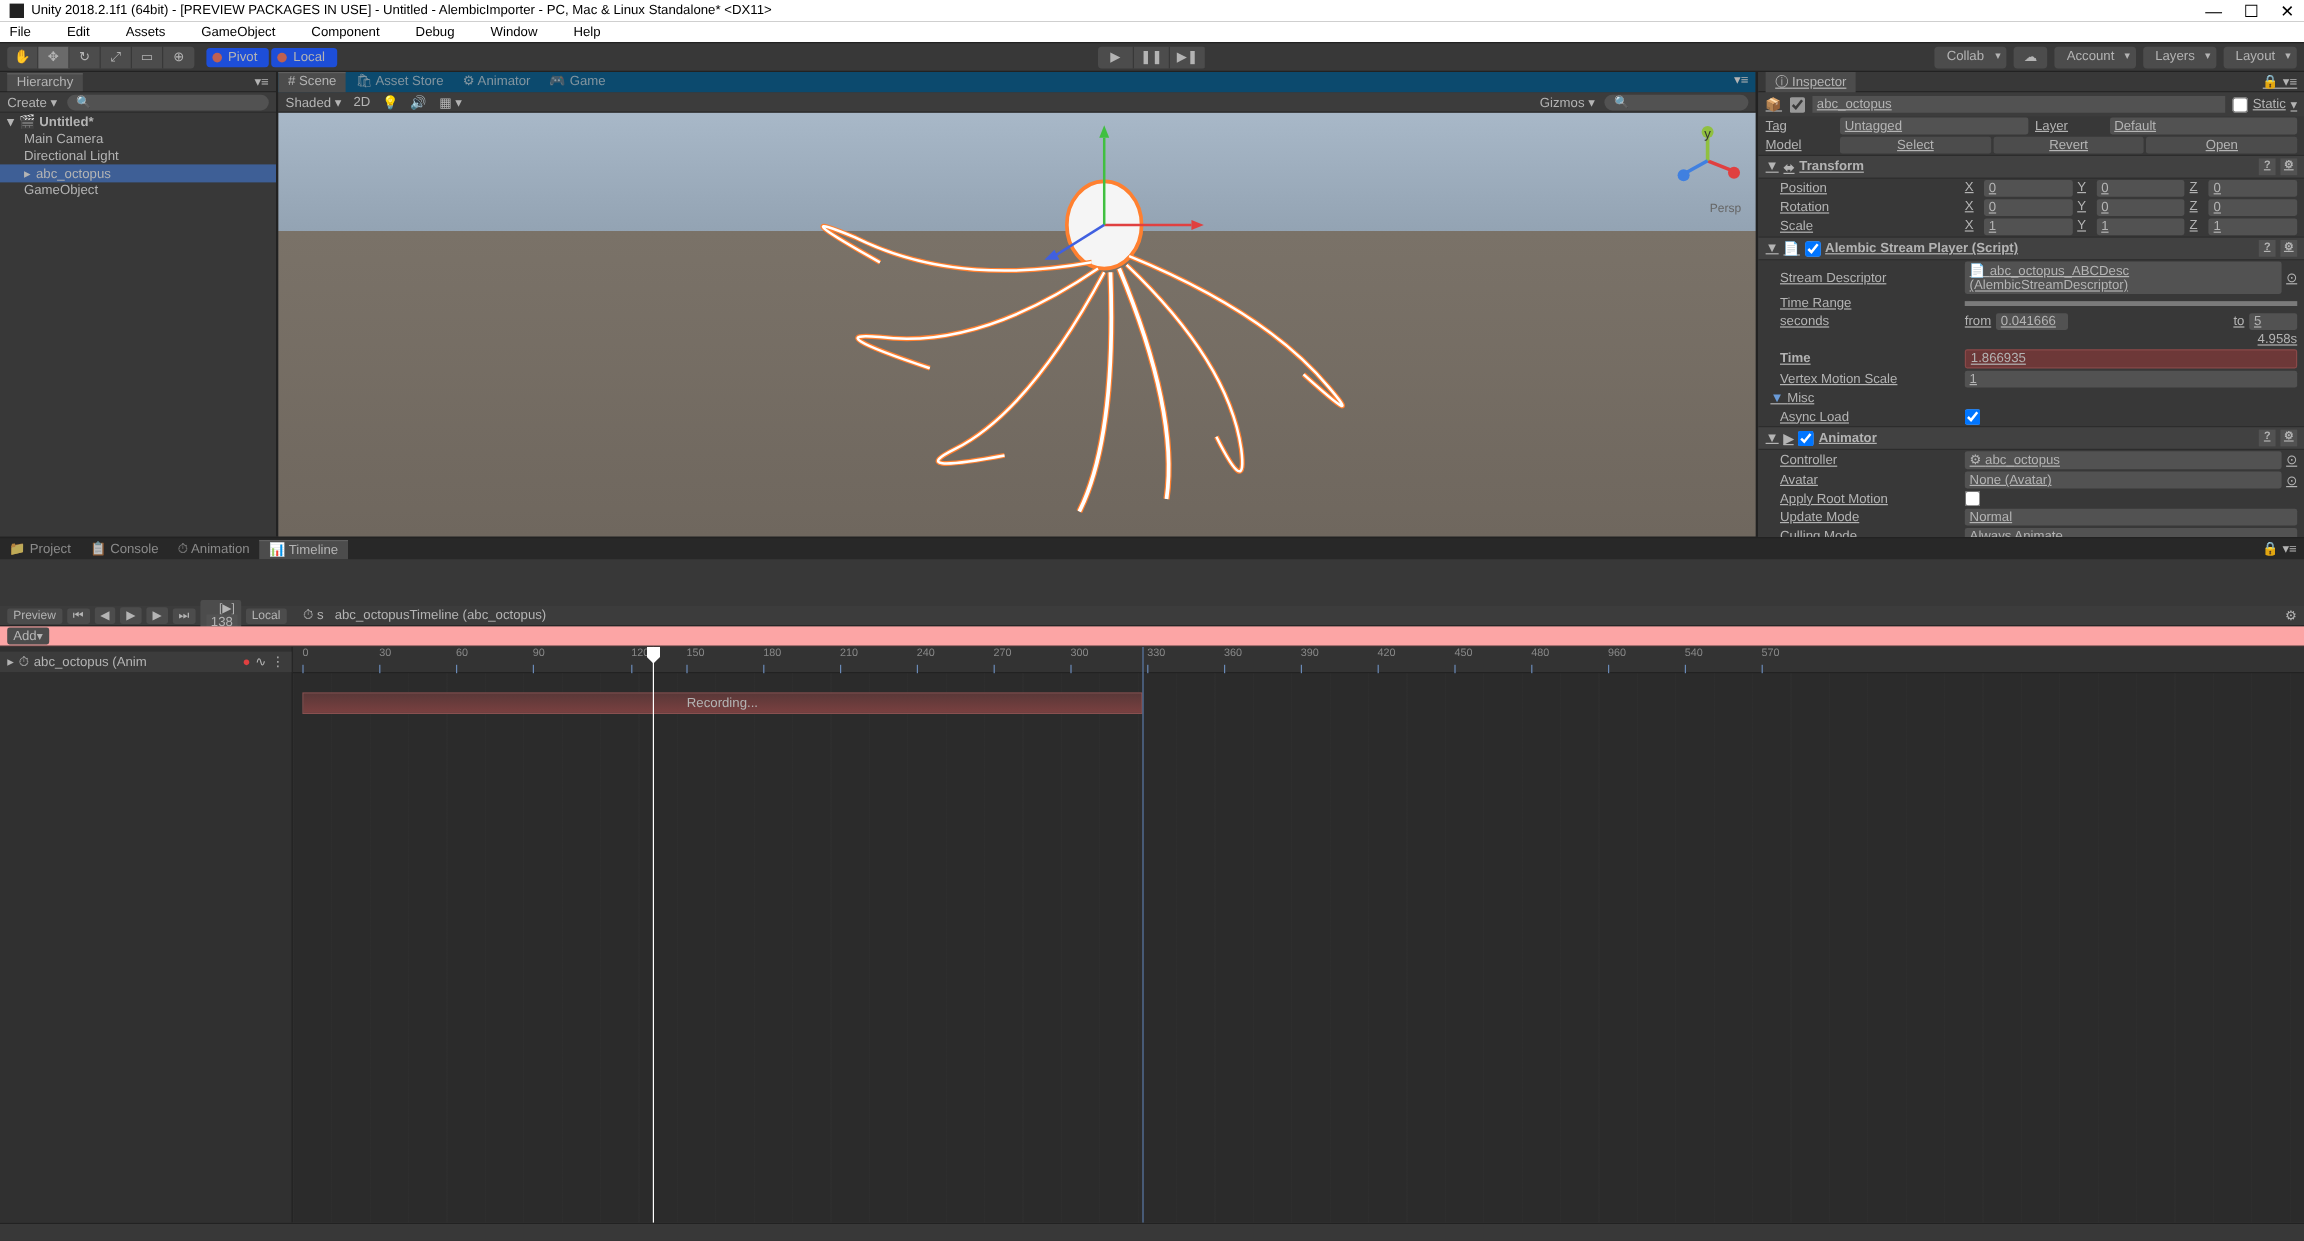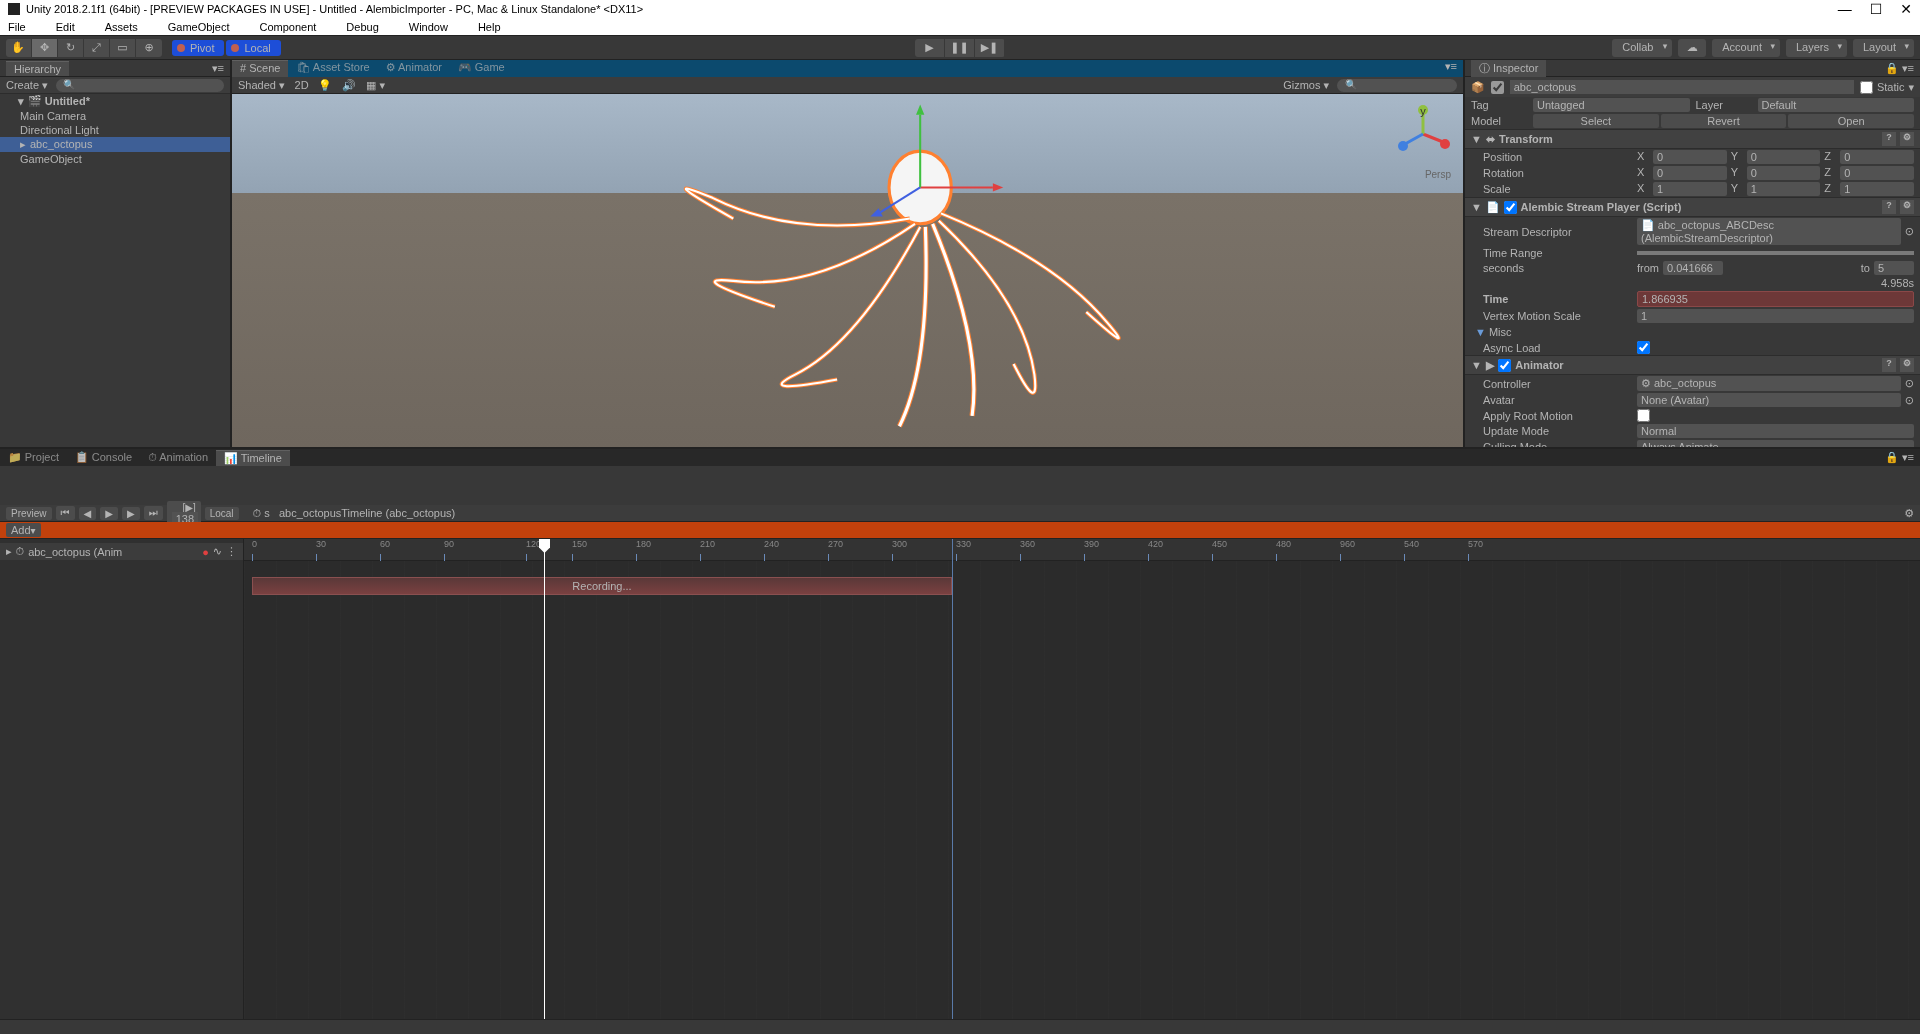--- a/index.html
+++ b/index.html
@@ -27,33 +27,33 @@
 .icon-btn { background: #4c4c4c; width: 28px; height: 18px; border-radius: 3px; display: flex; align-items: center; justify-content: center; cursor: pointer; }
 
 .main-area { display: flex; height: 387px; }
 .hierarchy-panel { width: 232px; background: #383838; border-right: 2px solid #222; }
 .panel-tab { background: #383838; height: 17px; display: flex; align-items: center; padding: 0 6px; border-bottom: 1px solid #222; }
 .panel-tab-active { background: #4c4c4c; border-top: 1px solid #606060; padding: 1px 8px; }
 .panel-tab-inactive { padding: 1px 8px; opacity: 0.7; }
 .panel-subbar { background: #3c3c3c; height: 17px; display: flex; align-items: center; padding: 0 6px; gap: 8px; border-bottom: 1px solid #2c2c2c; }
 .panel-subbar .search { flex: 1; background: #525252; border-radius: 8px; height: 13px; padding: 0 8px; font-size: 10px; color: #888; }
 .hierarchy-item { padding: 1px 6px 1px 20px; cursor: pointer; }
-.hierarchy-item.root { padding-left: 18px; font-weight: bold; }
+.hierarchy-item.root { padding-left: 6px; font-weight: bold; }
 .hierarchy-item.selected { background: #3e5f96; color: #fff; }
 .hierarchy-item .expand { display: inline-block; width: 10px; }
 
 .center-panel { flex: 1; background: #383838; display: flex; flex-direction: column; }
 .center-tabs { height: 17px; display: flex; background: #0c4a6e; }
 .scene-toolbar { background: #3c3c3c; height: 17px; display: flex; align-items: center; padding: 0 6px; gap: 10px; border-bottom: 1px solid #222; }
 .scene-toolbar-right { margin-left: auto; display: flex; align-items: center; gap: 8px; }
 .scene-view { flex: 1; background: linear-gradient(to bottom, #a8b8c8 0%, #93a3b3 28%, #7a7268 28%, #6f675e 100%); position: relative; overflow: hidden; }
 .scene-gizmo { position: absolute; top: 10px; right: 10px; width: 60px; height: 60px; }
 .scene-persp { position: absolute; top: 75px; right: 12px; font-size: 10px; color: #666; }
 
-.inspector-panel { width: 457px; background: #383838; border-left: 2px solid #222; overflow-y: auto; }
+.inspector-panel { width: 457px; background: #383838; border-left: 2px solid #222; overflow-y: auto; text-decoration: underline; }
 .insp-header { background: #3c3c3c; padding: 3px 6px; display: flex; align-items: center; gap: 6px; }
 .insp-header input[type="checkbox"] { accent-color: #999; }
 .insp-name { flex: 1; background: #525252; padding: 1px 4px; }
 .insp-static { display: flex; align-items: center; gap: 4px; }
 .insp-row { display: flex; align-items: center; padding: 1px 6px; gap: 6px; }
 .insp-row .label { width: 56px; }
 .insp-field { background: #525252; padding: 1px 4px; flex: 1; border-radius: 2px; }
 .insp-btn-bar { display: flex; gap: 2px; padding: 2px 6px; }
 .insp-btn-bar div { flex: 1; background: #4c4c4c; text-align: center; padding: 1px; border-radius: 2px; cursor: pointer; }
 .component-header { background: #414141; padding: 2px 6px; display: flex; align-items: center; gap: 4px; border-top: 1px solid #2c2c2c; border-bottom: 1px solid #2c2c2c; font-weight: bold; }
@@ -66,21 +66,21 @@
 .prop-row .xyz .val { background: #525252; flex: 1; padding: 1px 4px; border-radius: 2px; }
 .prop-row .pfield { background: #525252; flex: 1; padding: 1px 4px; border-radius: 2px; }
 .prop-row .pfield.highlight { background: #6d3838; border: 1px solid #8a4848; }
 .prop-section { color: #6a9bd8; padding: 2px 6px 2px 10px; }
 
 .bottom-area { height: 587px; background: #383838; border-top: 2px solid #222; display: flex; flex-direction: column; }
 .bottom-tabs { height: 17px; display: flex; background: #282828; align-items: center; padding-right: 6px; }
 .timeline-bar { background: #3c3c3c; height: 17px; display: flex; align-items: center; padding: 0 6px; gap: 4px; border-bottom: 1px solid #222; margin-top: 39px; }
 .tl-btn { background: #4c4c4c; padding: 1px 5px; border-radius: 2px; cursor: pointer; font-size: 10px; }
 .tl-frame { background: #525252; width: 38px; padding: 1px 4px; text-align: right; }
-.timeline-add { background: #c2410c; height: 17px; display: flex; align-items: center; padding: 0 6px; border-bottom: 1px solid #222; }
+.timeline-add { background: #fca5a5; height: 17px; display: flex; align-items: center; padding: 0 6px; border-bottom: 1px solid #222; }
 .timeline-body { display: flex; flex: 1; overflow: hidden; }
 .timeline-tracks { width: 244px; background: #303030; border-right: 1px solid #222; }
 .track-row { background: #3c3c3c; padding: 2px 6px; display: flex; align-items: center; gap: 4px; margin-top: 4px; }
 .timeline-canvas { flex: 1; background: #2b2b2b; position: relative; }
 .ruler { height: 22px; background: #333; position: relative; border-bottom: 1px solid #222; }
 .ruler-tick { position: absolute; top: 0; font-size: 9px; color: #888; }
 .ruler-tick::after { content: ''; position: absolute; left: 0; top: 15px; width: 1px; height: 7px; background: #6a8ab8; }
 .playhead { position: absolute; top: 0; bottom: 0; width: 1px; background: #fff; z-index: 10; }
 .playhead::before { content: ''; position: absolute; top: 0; left: -5px; width: 11px; height: 14px; background: #fff; clip-path: polygon(0 0, 100% 0, 100% 60%, 50% 100%, 0 60%); }
 .range-marker { position: absolute; top: 0; bottom: 0; width: 1px; background: #5a7aa8; z-index: 5; }

